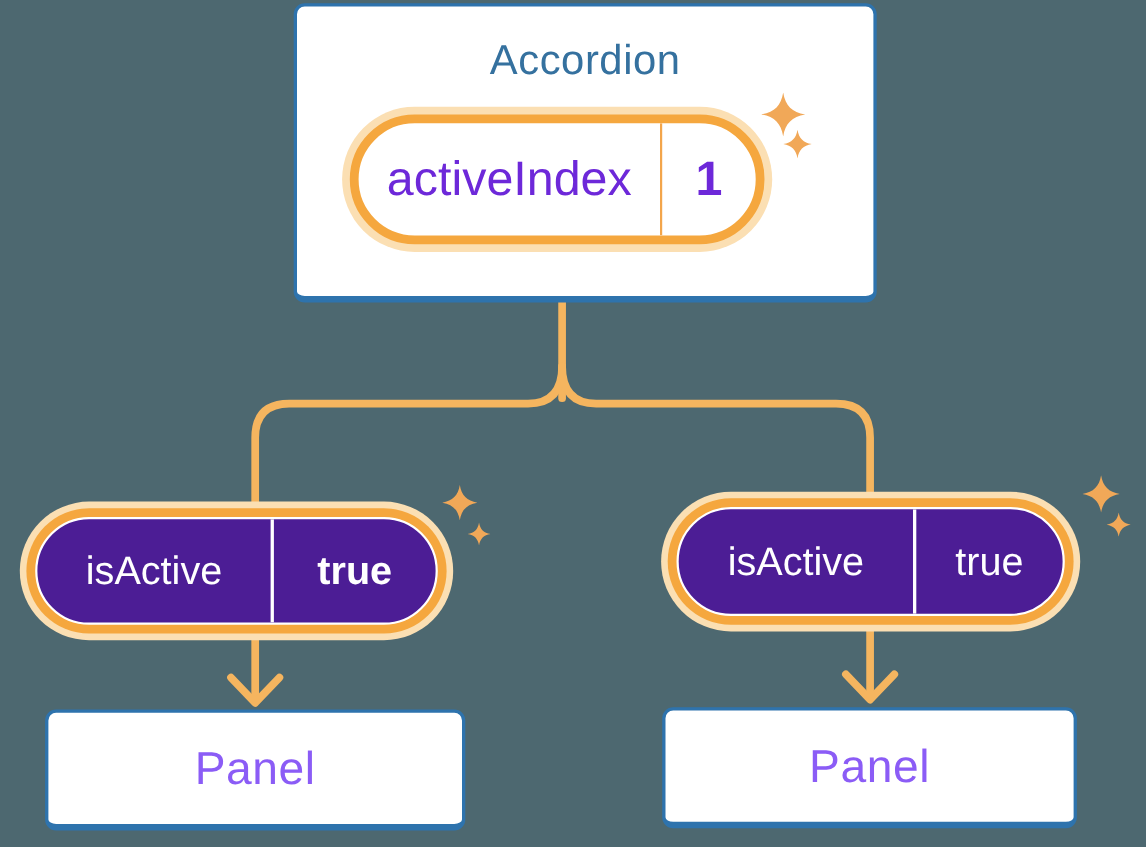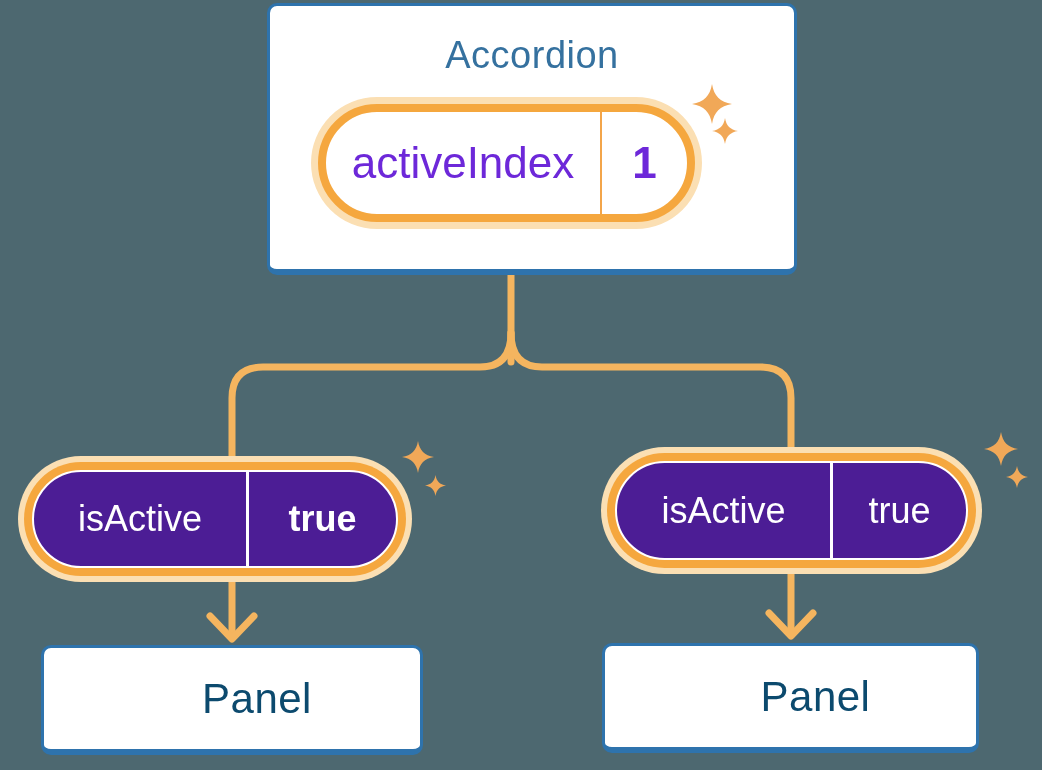--- a/index.html
+++ b/index.html
@@ -39,23 +39,22 @@
     letter-spacing: 0.5px;
   }
   #accordion-card { left: 267px; top: 3px; width: 530px; height: 272px; }
   #accordion-card .card-title { margin-top: 28px; }
 
   #panel-left  { left: 41px;  top: 645px; width: 382px; height: 110px; }
   #panel-right { left: 602px; top: 643px; width: 377px; height: 110px; }
   .panel-label {
     width: 100%; height: 100%;
     display: flex; align-items: center; justify-content: center;
-    color: #0c4a6e; font-size: 42px; font-weight: 500;
+    color: #8b5cf6; font-size: 42px; font-weight: 500;
     letter-spacing: 0.5px;
-    padding-left: 25px;
   }
 
   
   .state-pill {
     position: absolute;
     left: 48px; top: 98px;
     width: 377px; height: 118px;
     box-sizing: border-box;
     background: #FFFFFF;
     border: 8px solid #F5A73E;

